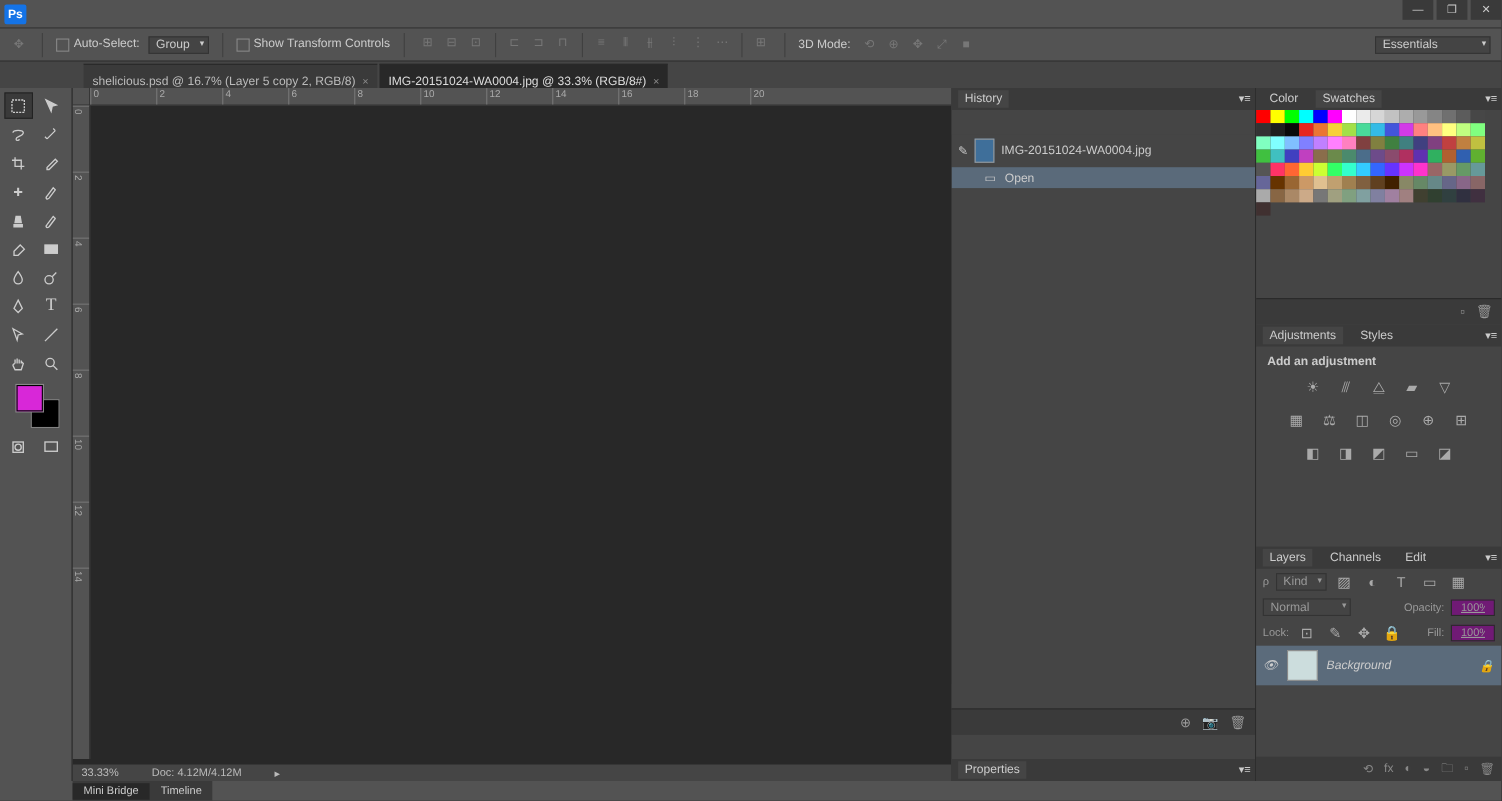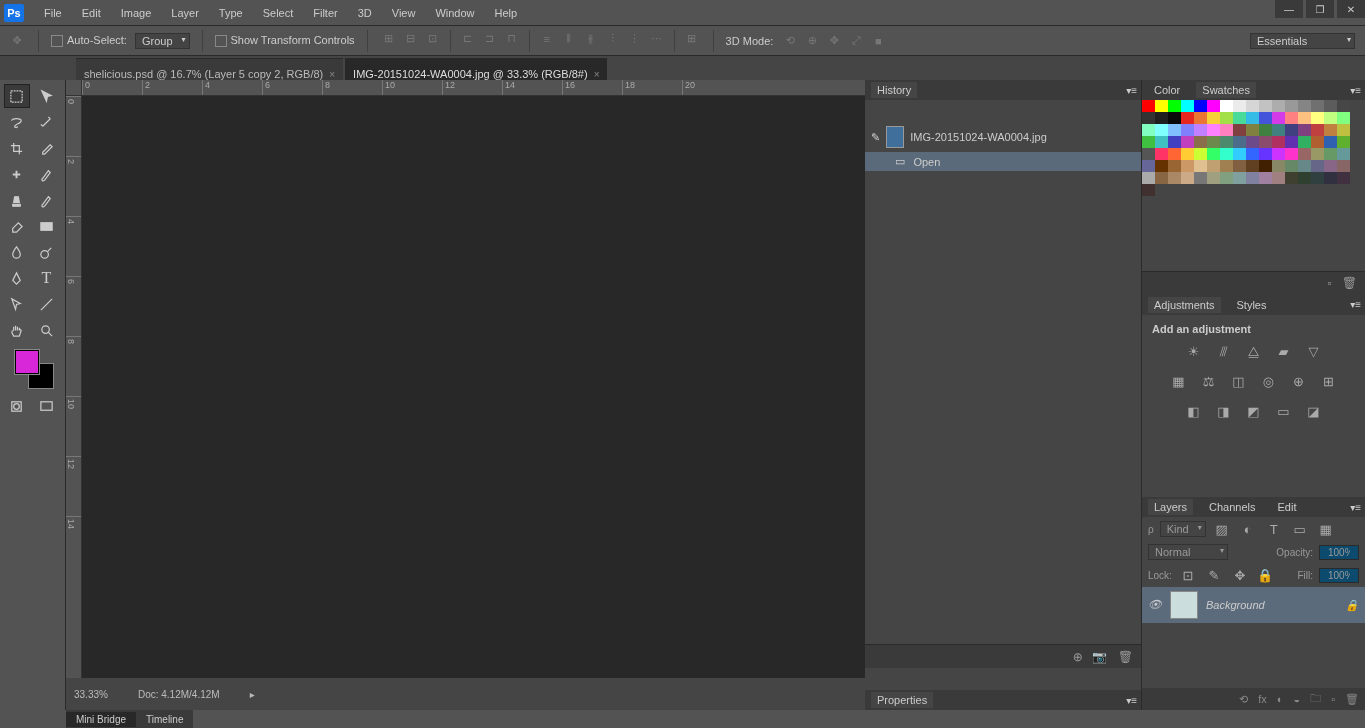--- a/index.html
+++ b/index.html
@@ -32,65 +32,52 @@
 .bg { position:absolute; width:24px; height:24px; right:0; bottom:0; background:#000; border:1px solid #000; box-shadow:0 0 0 1px #888;}
 .canvas-area { flex:1; background:#282828; position:relative; overflow:hidden;}
 .ruler-h { position:absolute; top:0; left:16px; right:0; height:16px; background:#535353; border-bottom:1px solid #333; display:flex; font-size:9px; color:#aaa;}
 .ruler-h span { width:60px; padding-left:2px; border-left:1px solid #777;}
 .ruler-v { position:absolute; top:16px; left:0; width:16px; bottom:20px; background:#535353; border-right:1px solid #333; display:flex; flex-direction:column; font-size:9px; color:#aaa;}
 .ruler-v span { height:60px; padding-top:2px; border-top:1px solid #777; writing-mode:vertical-lr;}
 .ruler-corner{position:absolute;top:0;left:0;width:16px;height:16px;background:#535353;border-right:1px solid #333;border-bottom:1px solid #333;}
 .doc-canvas { position:absolute; left:248px; top:48px; width:300px; height:534px; background:#d6dadd; overflow:hidden;}
 .figure-silhouette{position:absolute;left:28px;top:10px;width:210px;height:520px;}
 .watermark{position:absolute;bottom:6px;left:50%;transform:translateX(-50%);color:#d22;font-size:12px;font-weight:bold;}
-.statusbar { position:absolute; bottom:0; left:0; right:0; height:32px; background:#454545; display:flex; align-items:center; gap:30px; padding:0 8px; font-size:10px; color:#bbb;}
+.statusbar { position:absolute; bottom:0; left:0; right:0; height:15px; background:#454545; display:flex; align-items:center; gap:30px; padding:0 8px; font-size:10px; color:#bbb;}
 .panels { width:500px; display:flex; background:#454545;}
 .mid-panels { width:276px; display:flex; flex-direction:column;gap:22px;}
 .right-panels { width:224px; display:flex; flex-direction:column; border-left:1px solid #2a2a2a;}
 .panel-head { height:20px; background:#3a3a3a; display:flex; align-items:center; padding:0 6px; font-size:11px; color:#ccc; gap:10px; position:relative;}
 .panel-head .tab { padding:2px 6px;}
 .panel-head .tab.act { background:#454545;}
 .panel-head .menu{ position:absolute; right:4px; font-size:10px;}
 .panel-body { background:#454545; flex:1; }
 .hist-row { display:flex; align-items:center; padding:4px 6px; gap:6px; font-size:11px;}
 .hist-item { display:flex; align-items:center; padding:3px 8px 3px 30px; gap:8px; background:#5a6a7a;}
 .panel-foot { height:24px; background:#3a3a3a; display:flex; align-items:center; justify-content:flex-end; gap:10px; padding:0 8px; color:#999; font-size:12px; border-top:1px solid #2a2a2a;}
 .swatches { display:grid; grid-template-columns:repeat(16,13px); gap:0; padding:0;}
 .sw { width:13px; height:12px;}
 .adj-row { display:flex; gap:10px; justify-content:center; padding:6px 0;}
 .adj-ic { width:20px; height:18px; display:flex; align-items:center; justify-content:center; color:#aaa; font-size:13px;}
 .layers-opts { display:flex; align-items:center; padding:3px 6px; gap:6px; font-size:10px; color:#999;}
 .layer-row { display:flex; align-items:center; padding:4px 6px; gap:8px; background:#5b6b7b; font-size:11px; font-style:italic;}
 .layer-thumb { width:28px; height:28px; border:1px solid #888; background:#cdd;}
 .eye{width:14px;height:14px;}
 .lock-r{margin-left:auto;color:#aaa;}
-.input-sm{width:40px; background:#0c4a6e; border:1px solid #2a2a2a; color:#999; padding:1px 8px; font-size:10px;}
+.input-sm{width:40px; background:#701a75; border:1px solid #2a2a2a; color:#999; padding:1px 8px; font-size:10px;text-decoration:underline;}
 .footer-tabs{position:absolute;left:66px;bottom:0;height:18px;background:#3a3a3a;display:flex;align-items:center;font-size:10px;}
 .footer-tabs span{padding:2px 10px;}
 .footer-tabs .act{background:#282828;}
 .layers-foot{height:22px;background:#3a3a3a;display:flex;align-items:center;justify-content:flex-end;gap:10px;padding:0 6px;color:#888;font-size:11px;}
 </style>
 </head>
 <body>
 
 <div class="menubar">
   <div class="ps-logo">Ps</div>
-  <div id="menu-items" style="display: flex;">
-      <span class="menu-item">File</span>
-      <span class="menu-item">Edit</span>
-      <span class="menu-item">Image</span>
-      <span class="menu-item">Layer</span>
-      <span class="menu-item">Type</span>
-      <span class="menu-item">Select</span>
-      <span class="menu-item">Filter</span>
-      <span class="menu-item">3D</span>
-      <span class="menu-item">View</span>
-      <span class="menu-item">Window</span>
-      <span class="menu-item">Help</span>
-    </div>
   <div class="win-controls">
     <div class="win-btn">—</div>
     <div class="win-btn">❐</div>
     <div class="win-btn">✕</div>
   </div>
 </div>
 
 <div class="optbar">
   <span class="mini-ic">✥</span>
   <span class="sep"></span>

